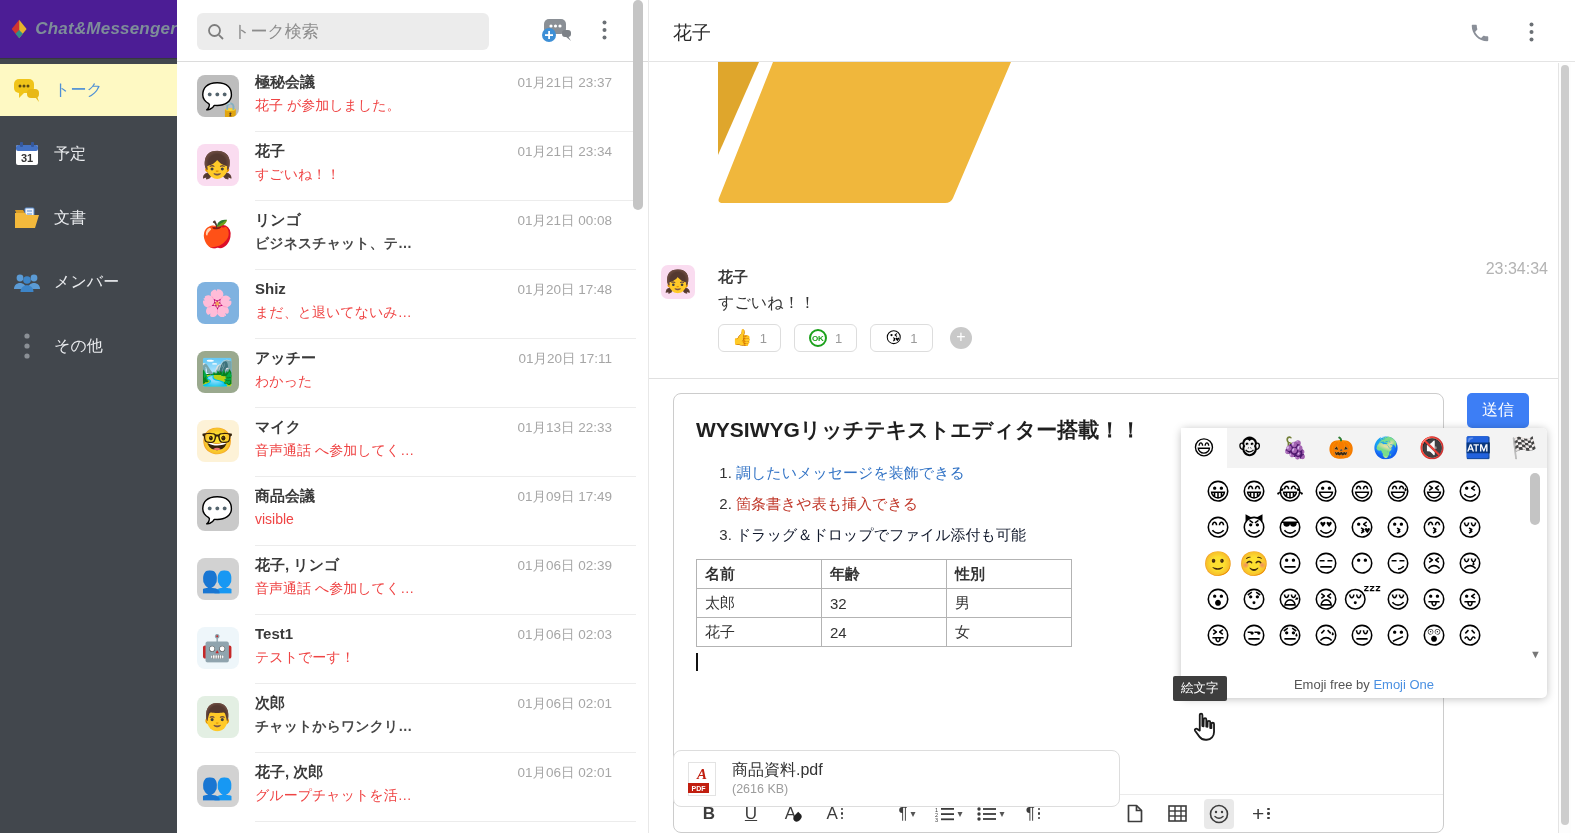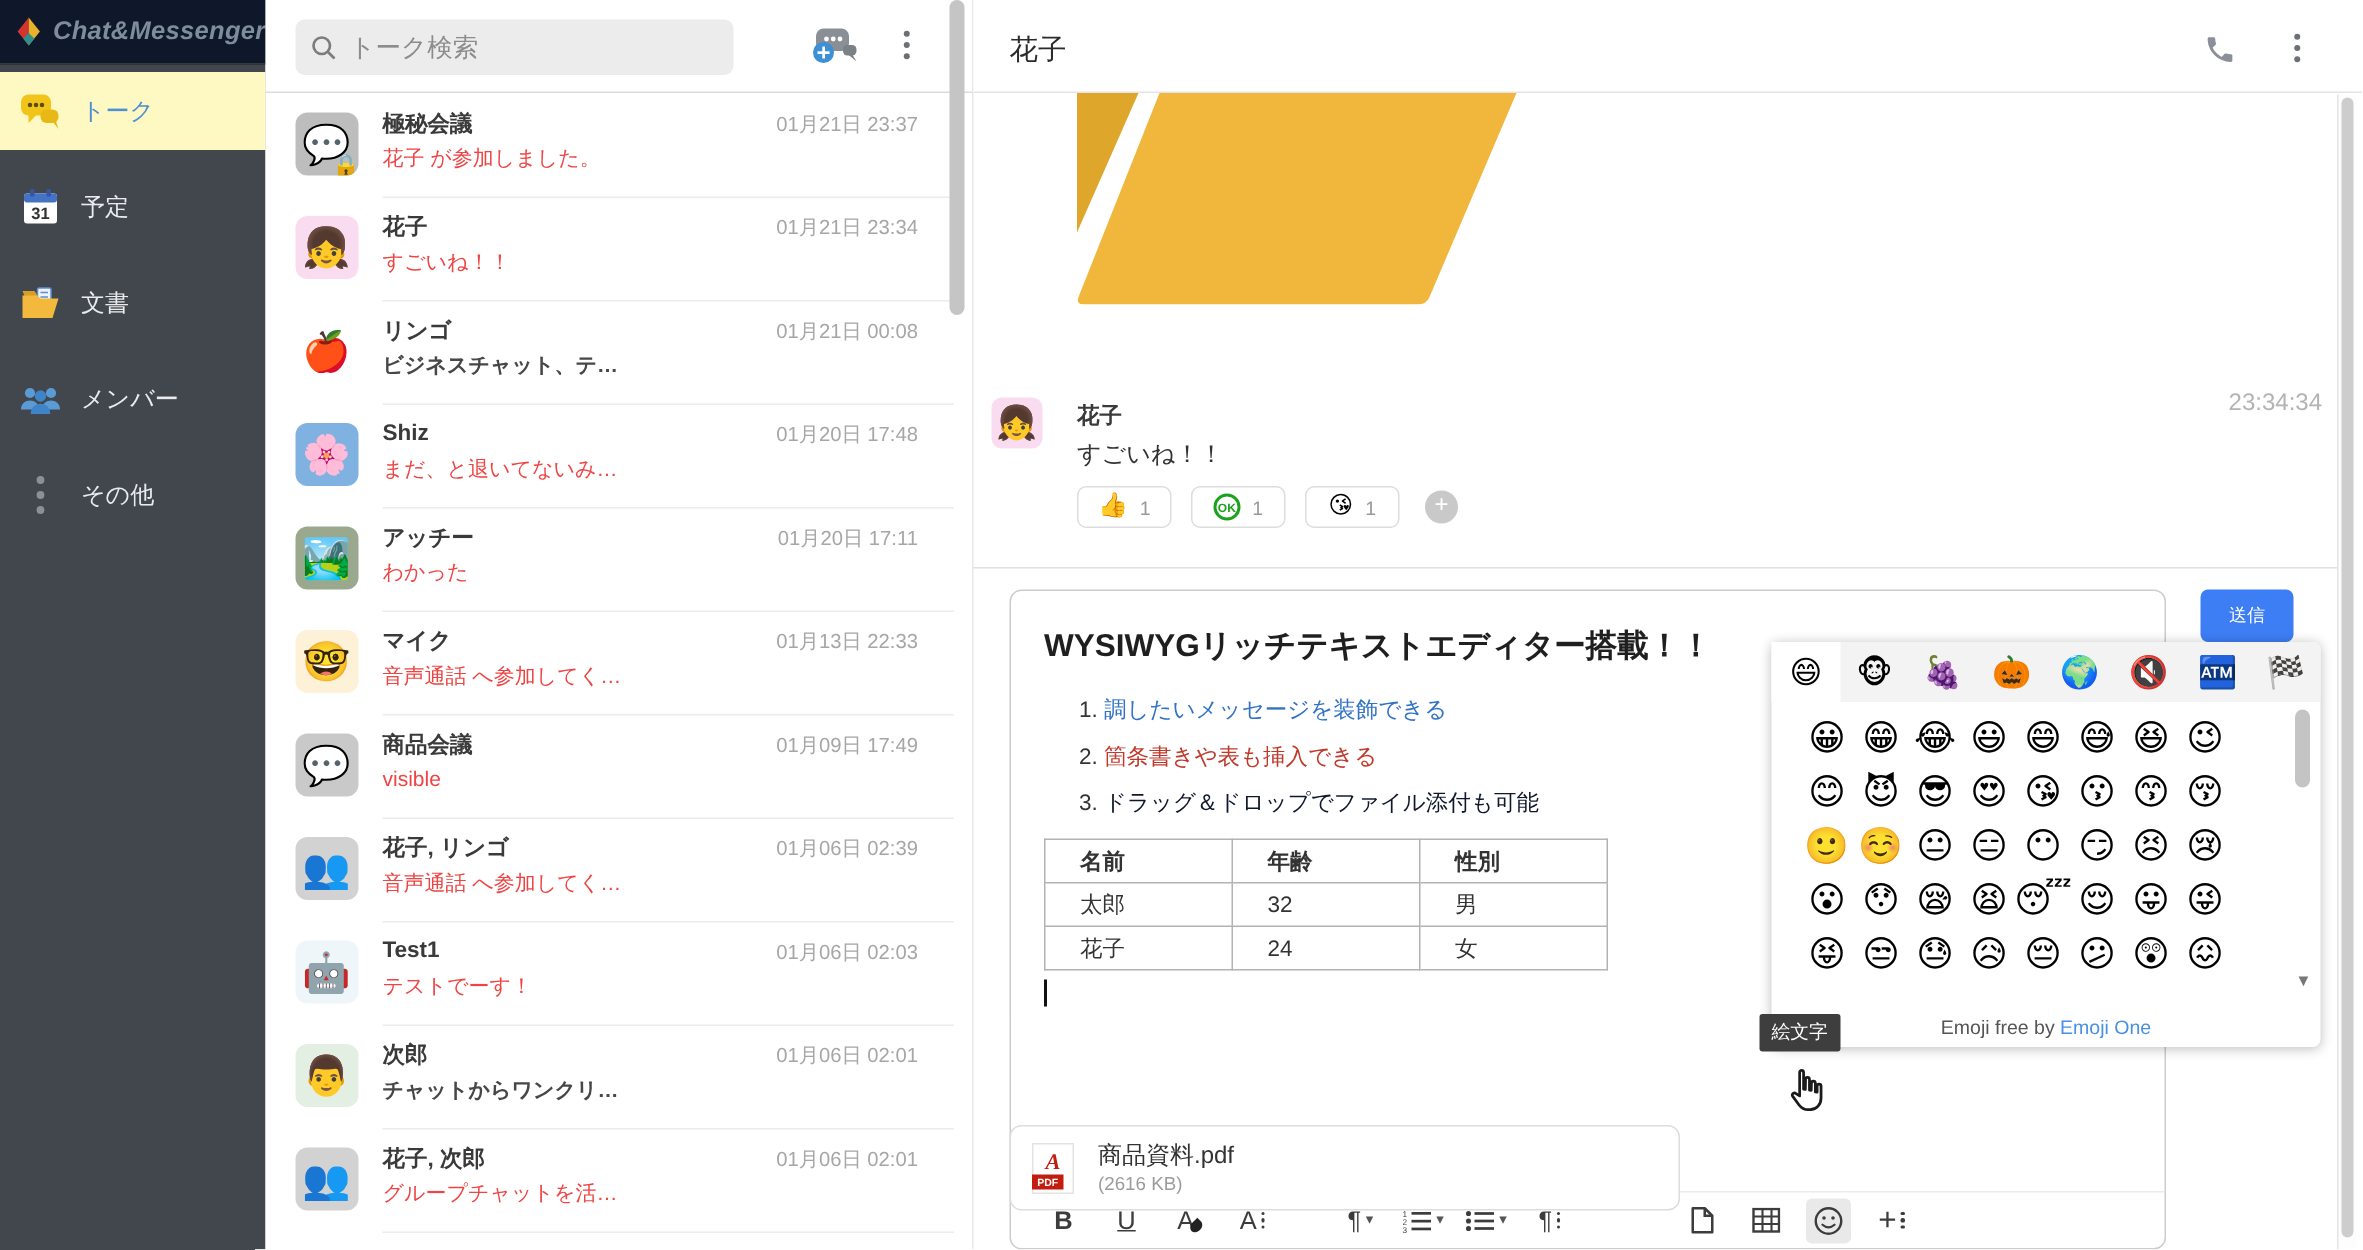--- a/index.html
+++ b/index.html
@@ -2,21 +2,21 @@
 <html><head>
 <meta charset="utf-8">
 <style>
   * { margin:0; padding:0; box-sizing:border-box; }
   html,body { width:1575px; height:833px; overflow:hidden; background:#fff;
     font-family:"Liberation Sans","DejaVu Sans",sans-serif; }
   #app { position:relative; width:1575px; height:833px; background:#fff; overflow:hidden; }
 
   
   .sidebar { position:absolute; left:0; top:0; width:177px; height:833px; background:#42474d; }
-  .logo-bar { height:43px; display:flex; align-items:center; padding-left:8px; background:#0f172a; border-bottom:1px solid #35393d; }
+  .logo-bar { height:59px; display:flex; align-items:center; padding-left:8px; background:#4c1d95; border-bottom:1px solid #35393d; }
   .logo-text { font-style:italic; font-weight:bold; font-size:17px; color:#7e8d99; margin-left:5px; letter-spacing:.2px; }
   .nav { padding-top:5px; }
   .nav-item { height:52px; margin-bottom:12px; display:flex; align-items:center; cursor:pointer; }
   .nav-item.active { background:#fef9c3; }
   .nav-icon { width:54px; display:flex; justify-content:center; align-items:center; }
   .nav-label { font-size:16px; color:#e9ebee; }
   .nav-item.active .nav-label { color:#4e8fd5; }
 
   
   .listcol { position:absolute; left:177px; top:0; width:471px; height:833px; background:#fff; }
@@ -57,35 +57,35 @@
 
   .zone-sep { position:absolute; left:0; top:378px; width:909px; height:1px; background:#e0e0e0; }
 
   
   .editor-card { position:absolute; left:24px; top:393px; width:771px; height:440px; border:1px solid #ccc; border-radius:8px; background:#fff; }
   .editor-body { position:absolute; left:0; right:0; top:0; bottom:38px; padding:20px 22px 0 22px; overflow:hidden; }
   .ed-heading { font-size:21px; font-weight:bold; color:#1f1f1f; margin-top:2px; }
   .ed-list { margin:20px 0 0 0; padding-left:40px; font-size:15px; color:#333; }
   .ed-list li { margin-bottom:7px;margin-top:12px; }
   .ed-table { border-collapse:collapse; margin-top:14px; }
-  .ed-table th,.ed-table td { border:1px solid #b3b3b3; width:125px; height:29px; padding:2px 23px; font-size:15px; color:#333; text-align:left; }
+  .ed-table th,.ed-table td { border:1px solid #b3b3b3; width:125px; height:29px; padding:2px 8px; font-size:15px; color:#333; text-align:left; }
   .ed-table th { font-weight:bold; }
   .caret { width:1.5px; height:18px; background:#111; margin-top:6px; }
   .ed-toolbar { position:absolute; left:0; right:0; bottom:0; height:38px; border-top:1px solid #ebebeb; display:flex; align-items:center; padding-left:20px; }
   .tb-btn { height:30px; min-width:30px; display:flex; align-items:center; justify-content:center; color:#3c3c3c; font-size:17px; cursor:pointer; border-radius:4px; margin-right:12px; position:relative; }
   .tb-btn.hover { background:#e9e9e9; }
   .tb-b { font-weight:bold; }
   .tb-u { text-decoration:underline; }
   .tb-caret { font-size:10px; color:#555; margin-left:3px; }
   .tb-dots { display:inline-flex; flex-direction:column; gap:2px; margin-left:3px; }
   .tb-dots i { width:2.5px; height:2.5px; background:#3c3c3c; border-radius:50%; }
   .tb-gap { width:30px; }
   .drop { display:inline-block; width:7px; height:9px; background:#222; border-radius:0 60% 60% 60%; transform:rotate(45deg); margin-left:-2px; margin-top:8px; }
 
-  .send-btn { position:absolute; left:818px; top:393px; width:62px; height:35px; background:#3d7ef5; color:#fff; border:none; border-radius:5px; font-size:12px; cursor:pointer; font-family:inherit; }
+  .send-btn { position:absolute; left:818px; top:393px; width:62px; height:35px; background:#3d7ef5; color:#fff; border:none; border-radius:5px; font-size:16px; cursor:pointer; font-family:inherit; }
 
   
   .attach-card { position:absolute; left:24px; top:750px; width:447px; height:57px; border:1px solid #ddd; border-radius:8px; background:#fff; cursor:pointer; }
   .pdf-ic { position:absolute; left:14px; top:11px; width:28px; height:34px; }
   .att-name { position:absolute; left:58px; top:9px; font-size:16px; color:#333; }
   .att-size { position:absolute; left:58px; top:31px; font-size:12.5px; color:#9c9c9c; }
 
   
   .emoji-panel { position:absolute; left:532px; top:428px; width:366px; height:270px; background:#fff; border-radius:5px; box-shadow:0 1px 8px rgba(0,0,0,.25); z-index:6; }
   .em-tabs { height:40px; background:#f3f3f3; border-radius:5px 5px 0 0; display:flex; }

